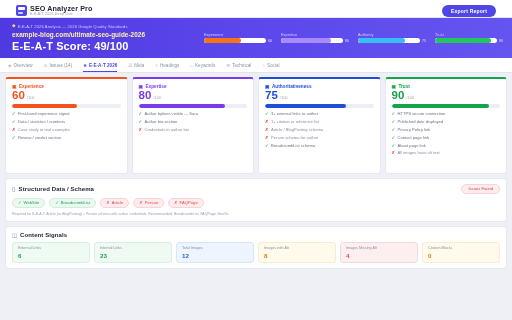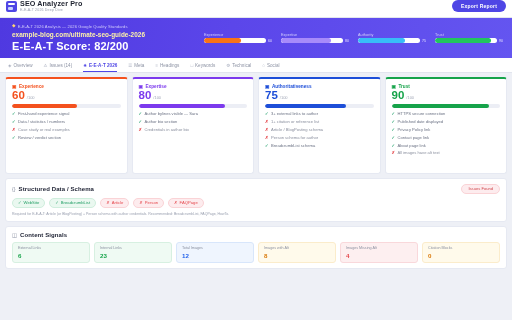--- a/index.html
+++ b/index.html
@@ -6,22 +6,22 @@
   html, body {
     width: 512px; height: 320px;
     background: #eef0f6;
     font-family: "Liberation Sans", sans-serif;
     overflow: hidden;
   }
   .app { width: 512px; height: 320px; display: flex; flex-direction: column; background: #eef0f6; }
 
   
   .topbar {
-    height: 18px; background: #ffffff; display: flex; align-items: flex-start;
-    padding: 0 6px; border-bottom: 1px solid #e2e5ee; flex: 0 0 18px;
+    height: 18px; background: #ffffff; display: flex; align-items: flex-end;
+    padding: 0 16px; border-bottom: 1px solid #e2e5ee; flex: 0 0 18px;
   }
   .brand { display: flex; align-items: center; gap: 3px; }
   .logo-mark {
     width: 11px; height: 11px; border-radius: 2px; background: #4f46e5;
     position: relative; flex: 0 0 11px;
   }
   .logo-mark::before {
     content: ""; position: absolute; left: 2px; top: 2px; width: 7px; height: 2.6px;
     background: #fff; border-radius: 1px;
   }
@@ -126,21 +126,21 @@
     <button class="export-btn">Export Report</button>
   </div>
 
   <div class="hero">
     <div class="hero-left">
       <div class="hero-kicker">
         <span class="dot-star">◆</span>
         <span>E-E-A-T 2026 Analysis — 2026 Google Quality Standards</span>
       </div>
       <div class="hero-url">example-blog.com/ultimate-seo-guide-2026</div>
-      <div class="hero-score">E-E-A-T Score: 82/200</div>
+      <div class="hero-score">E-E-A-T Score: 49/100</div>
     </div>
     <div class="hero-bars">
       <div class="hbar">
         <span class="hbar-label">Experience</span>
         <div class="hbar-row">
           <div class="hbar-track">
             <div class="hbar-fill" id="hb0" style="width: 60%; background: rgb(249, 115, 22);"></div>
           </div>
           <span class="hbar-val">60</span>
         </div>

